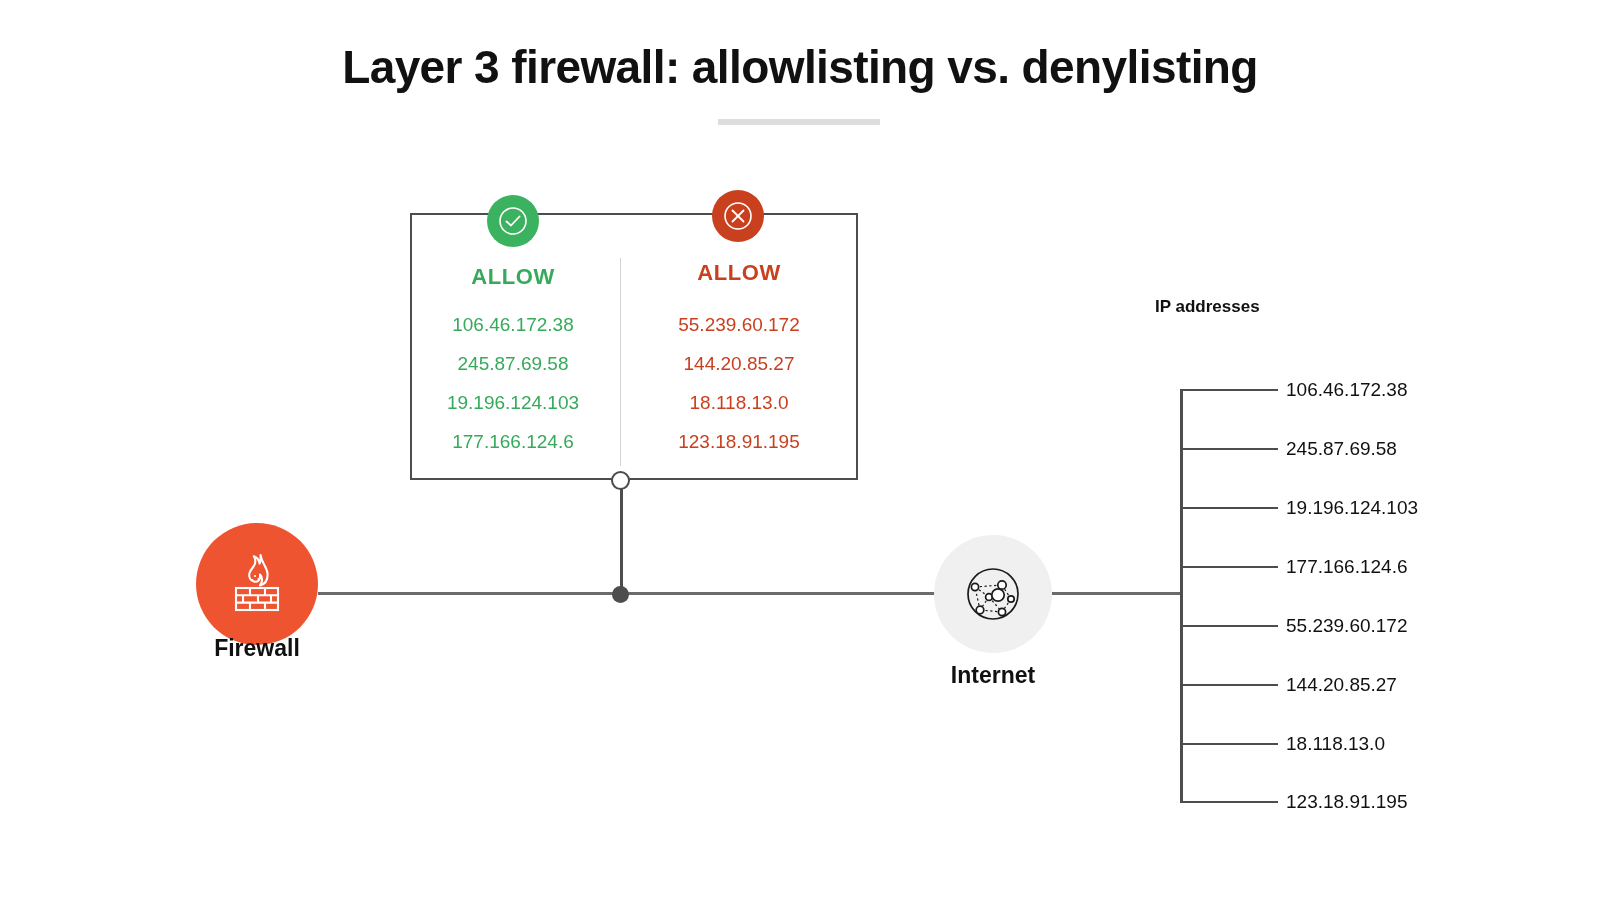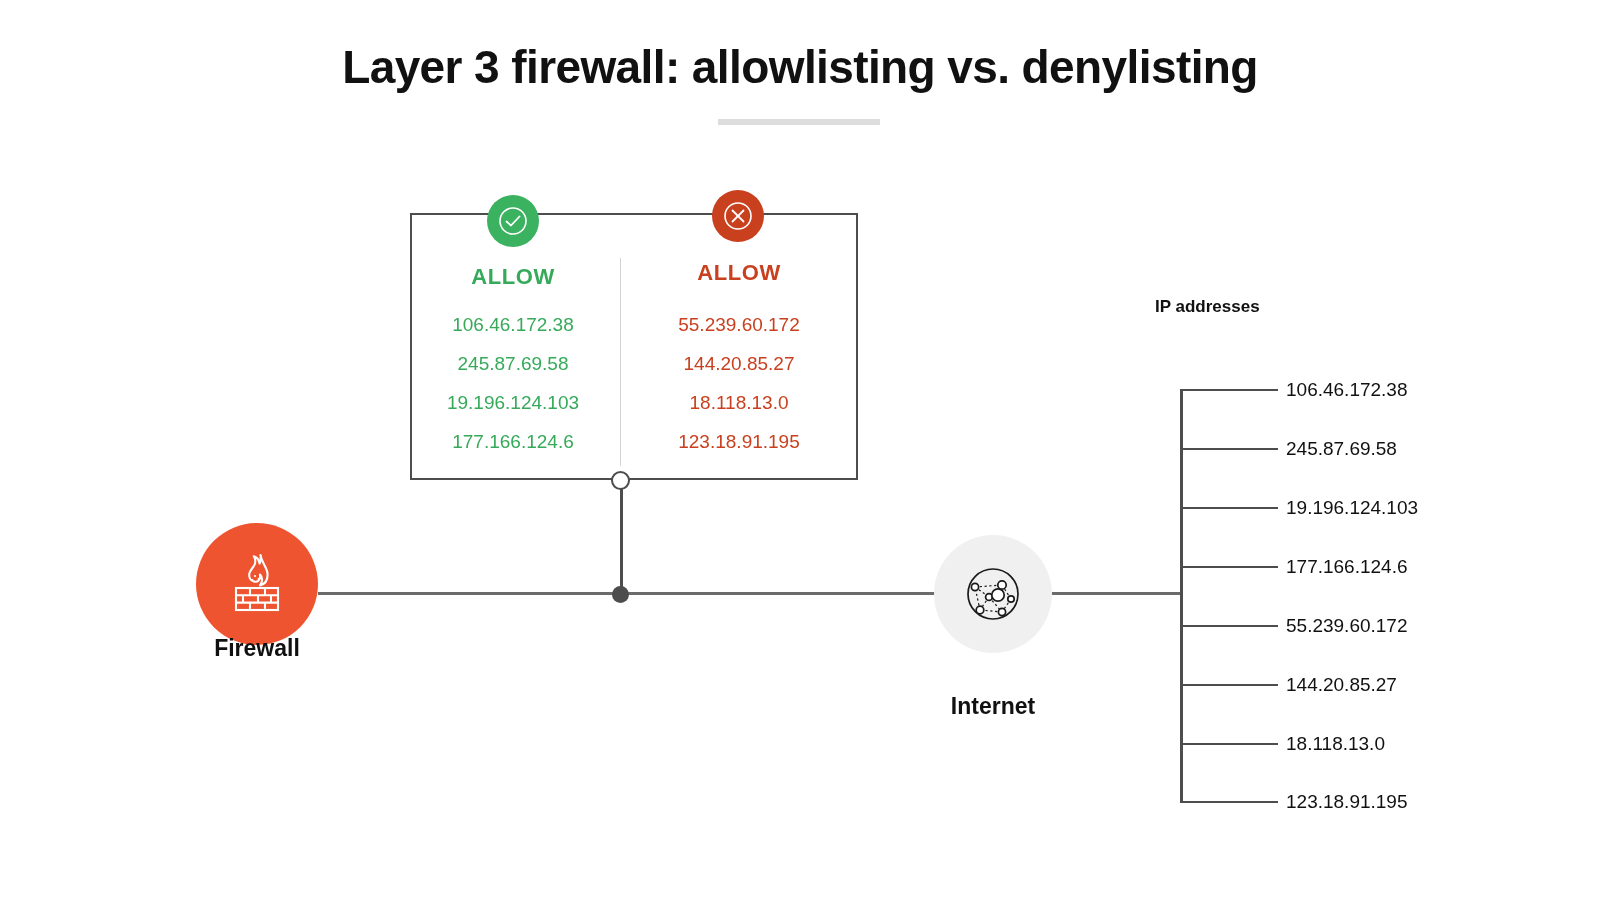--- a/index.html
+++ b/index.html
@@ -182,21 +182,20 @@
     justify-content: center;
   }
   #internet-label {
     position: absolute;
     left: 893px; top: 662px;
     width: 200px;
     text-align: center;
     font-size: 23px;
     font-weight: bold;
     color: #111111;
-    margin-top: 31px;
   }
 
   
   #ip-heading {
     position: absolute;
     left: 1155px;
     top: 297px;
     font-size: 17px;
     font-weight: bold;
     color: #111111;

